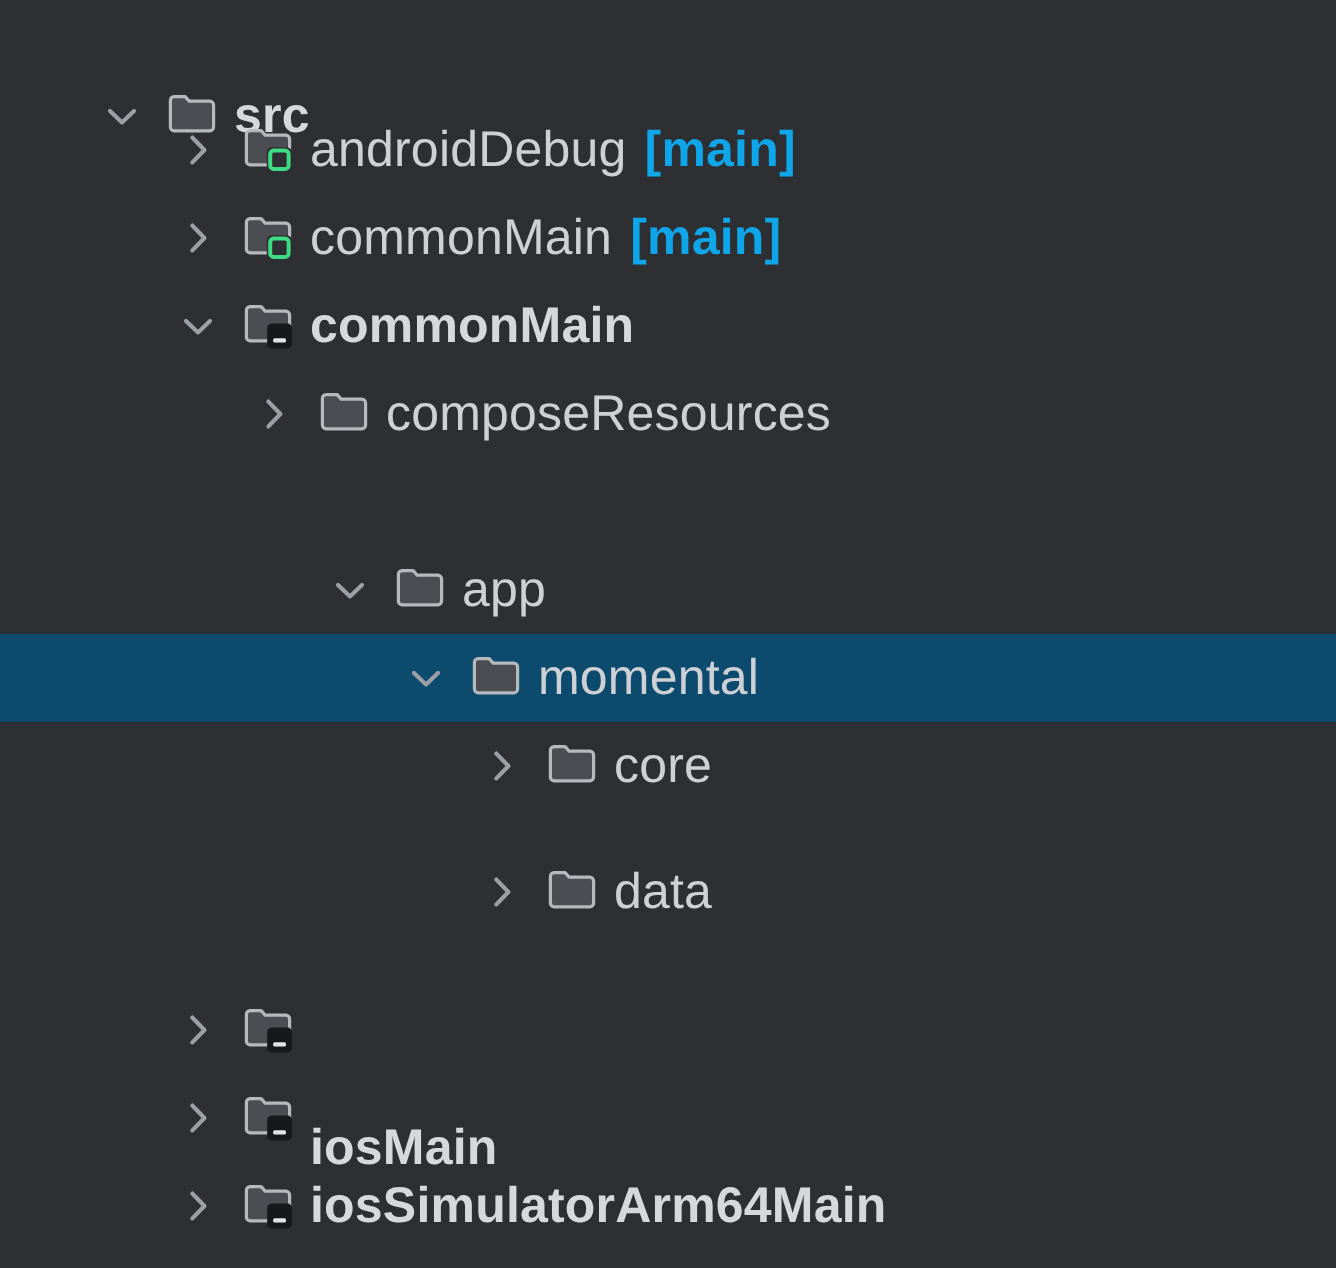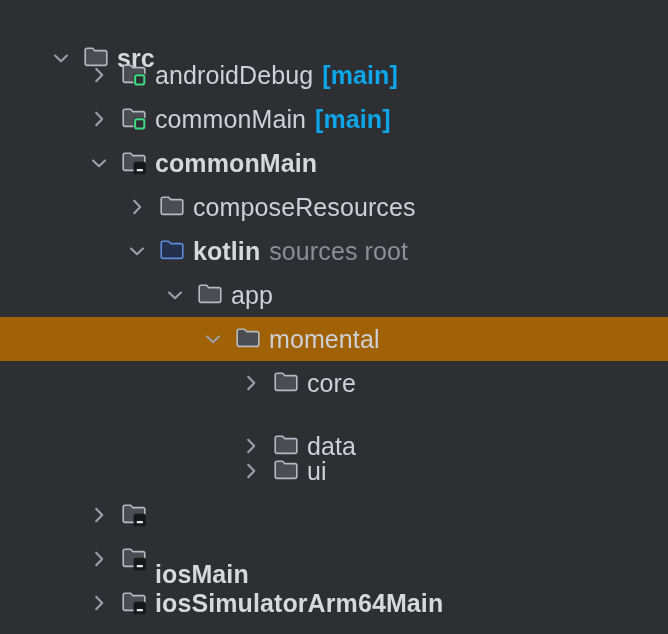--- a/index.html
+++ b/index.html
@@ -26,21 +26,21 @@
     position: absolute;
     left: 0;
     right: 0;
     height: 44px;
     display: flex;
     align-items: center;
     box-sizing: border-box;
     white-space: nowrap;
   }
   .row.selected {
-    background: #a16207;
+    background: #0c4a6e;
   }
 
   
   .chevron {
     position: absolute;
     width: 22px;
     height: 22px;
     display: block;
   }
   .chevron svg { display: block; }
@@ -142,33 +142,20 @@
           <path d="M8.2 4.8 L14.2 11 L8.2 17.2" fill="none" stroke="#9aa0a6" stroke-width="2.1" stroke-linecap="round" stroke-linejoin="round"></path>
         </svg>
       </span>
       <span class="ficon" style="left: 159px;">
         <svg width="28" height="28" viewBox="0 0 28 28">
           <path d="M2.2 6.2 C2.2 5.1 3.0 4.3 4.1 4.3 L9.6 4.3 L11.6 6.6 L21.9 6.6 C23.0 6.6 23.8 7.4 23.8 8.5 L23.8 19.5 C23.8 20.6 23.0 21.4 21.9 21.4 L4.1 21.4 C3.0 21.4 2.2 20.6 2.2 19.5 Z" fill="#4b4d52" stroke="#b6babf" stroke-width="1.6" stroke-linejoin="round"></path>
         </svg>
       </span>
       <span class="label" style="left: 193px;"><span>composeResources</span></span>
     </div>
-    <div class="row" style="top: 229px;">
-      <span class="chevron" style="left: 126px;">
-        <svg width="22" height="22" viewBox="0 0 22 22">
-          <path d="M5 8.5 L11 14.2 L17 8.5" fill="none" stroke="#9aa0a6" stroke-width="2.1" stroke-linecap="round" stroke-linejoin="round"></path>
-        </svg>
-      </span>
-      <span class="ficon" style="left: 159px;">
-        <svg width="28" height="28" viewBox="0 0 28 28">
-          <path d="M2.2 6.2 C2.2 5.1 3.0 4.3 4.1 4.3 L9.6 4.3 L11.6 6.6 L21.9 6.6 C23.0 6.6 23.8 7.4 23.8 8.5 L23.8 19.5 C23.8 20.6 23.0 21.4 21.9 21.4 L4.1 21.4 C3.0 21.4 2.2 20.6 2.2 19.5 Z" fill="#25304d" stroke="#5a8bdc" stroke-width="1.6" stroke-linejoin="round"></path>
-        </svg>
-      </span>
-      <span class="label bold" style="left: 193px;"><span>kotlin</span><span class="spacer"></span><span class="hint">sources root</span></span>
-    </div>
     <div class="row" style="top: 273px;">
       <span class="chevron" style="left: 164px;">
         <svg width="22" height="22" viewBox="0 0 22 22">
           <path d="M5 8.5 L11 14.2 L17 8.5" fill="none" stroke="#9aa0a6" stroke-width="2.1" stroke-linecap="round" stroke-linejoin="round"></path>
         </svg>
       </span>
       <span class="ficon" style="left: 197px;">
         <svg width="28" height="28" viewBox="0 0 28 28">
           <path d="M2.2 6.2 C2.2 5.1 3.0 4.3 4.1 4.3 L9.6 4.3 L11.6 6.6 L21.9 6.6 C23.0 6.6 23.8 7.4 23.8 8.5 L23.8 19.5 C23.8 20.6 23.0 21.4 21.9 21.4 L4.1 21.4 C3.0 21.4 2.2 20.6 2.2 19.5 Z" fill="#4b4d52" stroke="#b6babf" stroke-width="1.6" stroke-linejoin="round"></path>
         </svg>
@@ -207,33 +194,20 @@
           <path d="M8.2 4.8 L14.2 11 L8.2 17.2" fill="none" stroke="#9aa0a6" stroke-width="2.1" stroke-linecap="round" stroke-linejoin="round"></path>
         </svg>
       </span>
       <span class="ficon" style="left: 273px;">
         <svg width="28" height="28" viewBox="0 0 28 28">
           <path d="M2.2 6.2 C2.2 5.1 3.0 4.3 4.1 4.3 L9.6 4.3 L11.6 6.6 L21.9 6.6 C23.0 6.6 23.8 7.4 23.8 8.5 L23.8 19.5 C23.8 20.6 23.0 21.4 21.9 21.4 L4.1 21.4 C3.0 21.4 2.2 20.6 2.2 19.5 Z" fill="#4b4d52" stroke="#b6babf" stroke-width="1.6" stroke-linejoin="round"></path>
         </svg>
       </span>
       <span class="label" style="left: 307px;"><span>data</span></span>
     </div>
-    <div class="row" style="top: 449px;">
-      <span class="chevron" style="left: 240px;">
-        <svg width="22" height="22" viewBox="0 0 22 22">
-          <path d="M8.2 4.8 L14.2 11 L8.2 17.2" fill="none" stroke="#9aa0a6" stroke-width="2.1" stroke-linecap="round" stroke-linejoin="round"></path>
-        </svg>
-      </span>
-      <span class="ficon" style="left: 273px;">
-        <svg width="28" height="28" viewBox="0 0 28 28">
-          <path d="M2.2 6.2 C2.2 5.1 3.0 4.3 4.1 4.3 L9.6 4.3 L11.6 6.6 L21.9 6.6 C23.0 6.6 23.8 7.4 23.8 8.5 L23.8 19.5 C23.8 20.6 23.0 21.4 21.9 21.4 L4.1 21.4 C3.0 21.4 2.2 20.6 2.2 19.5 Z" fill="#4b4d52" stroke="#b6babf" stroke-width="1.6" stroke-linejoin="round"></path>
-        </svg>
-      </span>
-      <span class="label" style="left: 307px;"><span>ui</span></span>
-    </div>
     <div class="row" style="top: 493px;">
       <span class="chevron" style="left: 88px;">
         <svg width="22" height="22" viewBox="0 0 22 22">
           <path d="M8.2 4.8 L14.2 11 L8.2 17.2" fill="none" stroke="#9aa0a6" stroke-width="2.1" stroke-linecap="round" stroke-linejoin="round"></path>
         </svg>
       </span>
       <span class="ficon" style="left: 121px;">
         <svg width="28" height="28" viewBox="0 0 28 28">
           <path d="M2.2 6.2 C2.2 5.1 3.0 4.3 4.1 4.3 L9.6 4.3 L11.6 6.6 L21.9 6.6 C23.0 6.6 23.8 7.4 23.8 8.5 L23.8 19.5 C23.8 20.6 23.0 21.4 21.9 21.4 L4.1 21.4 C3.0 21.4 2.2 20.6 2.2 19.5 Z" fill="#4b4d52" stroke="#b6babf" stroke-width="1.6" stroke-linejoin="round"></path>
           <rect x="12.6" y="12.8" width="12.4" height="12.4" rx="2.2" fill="#17181b"></rect>

